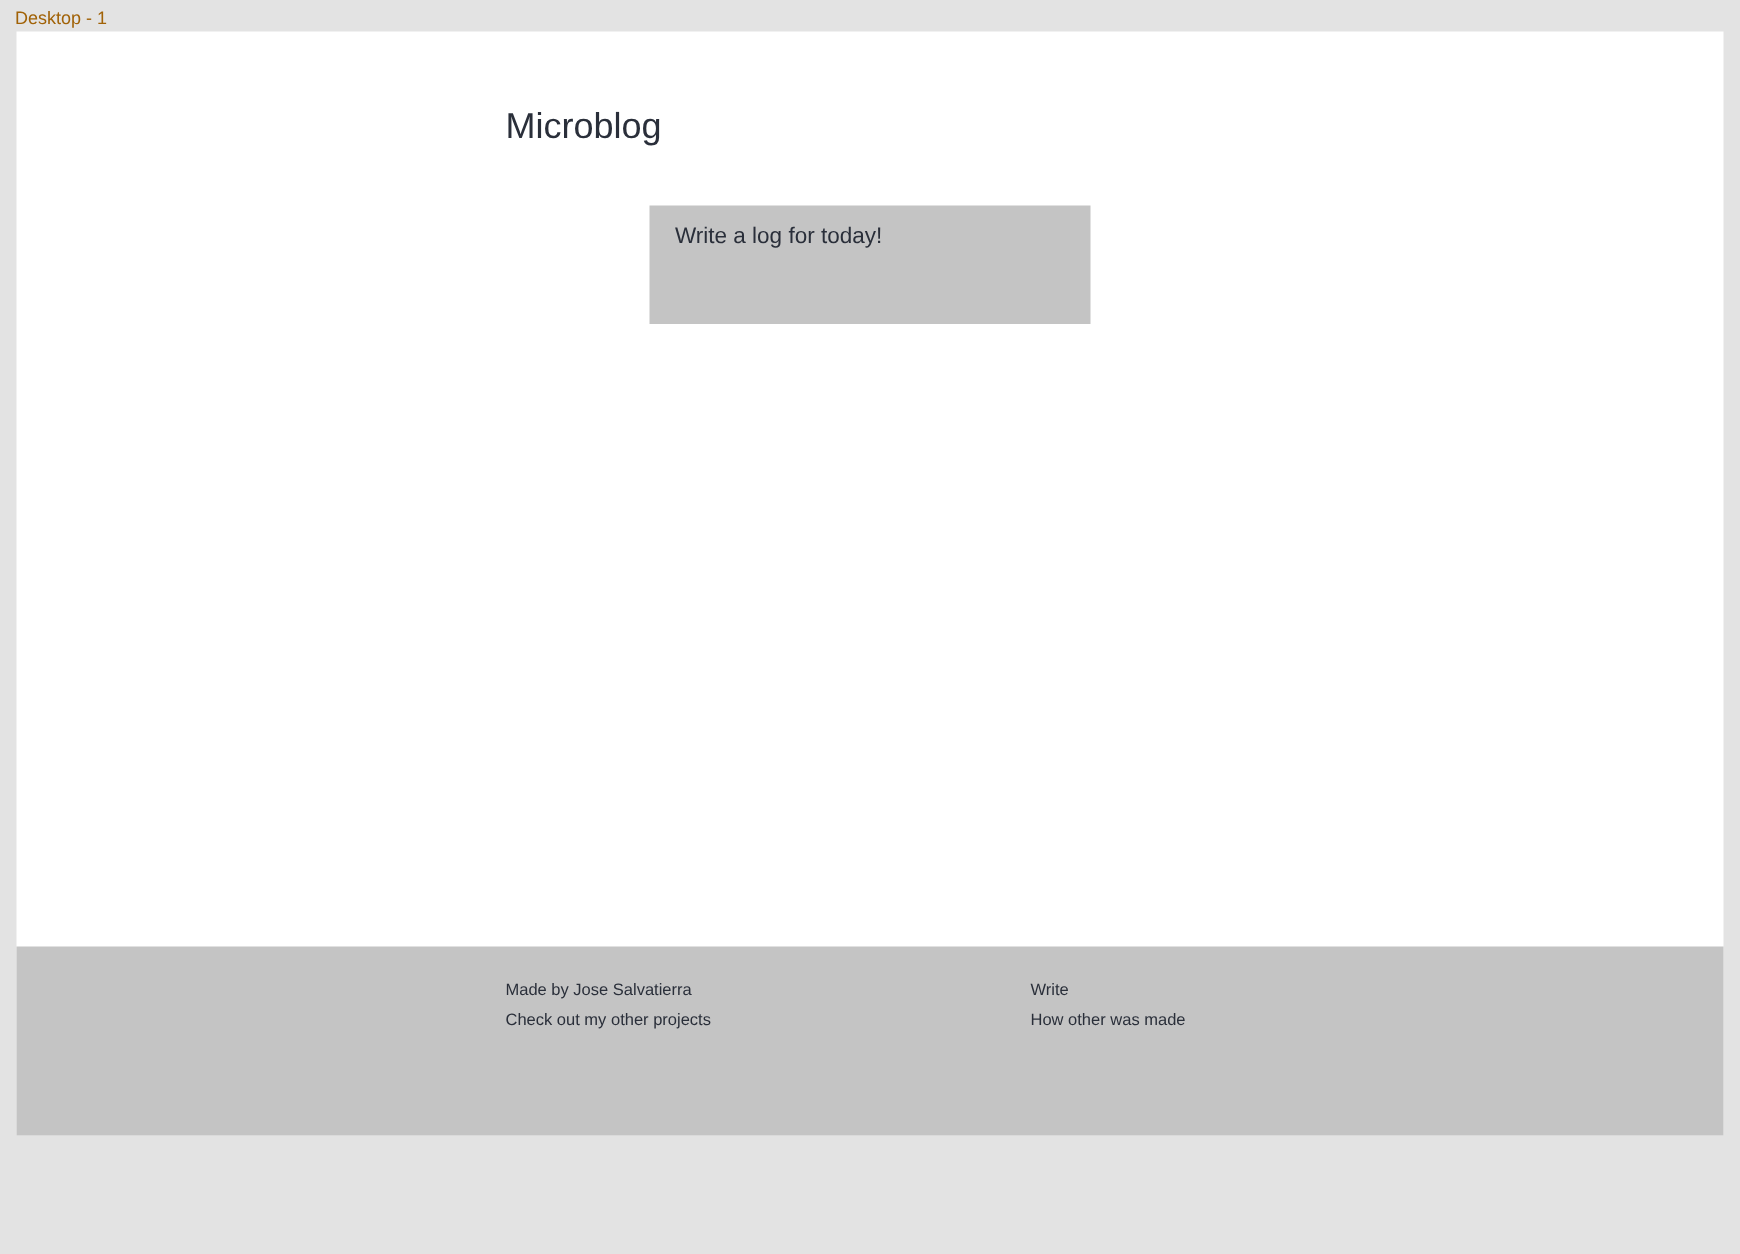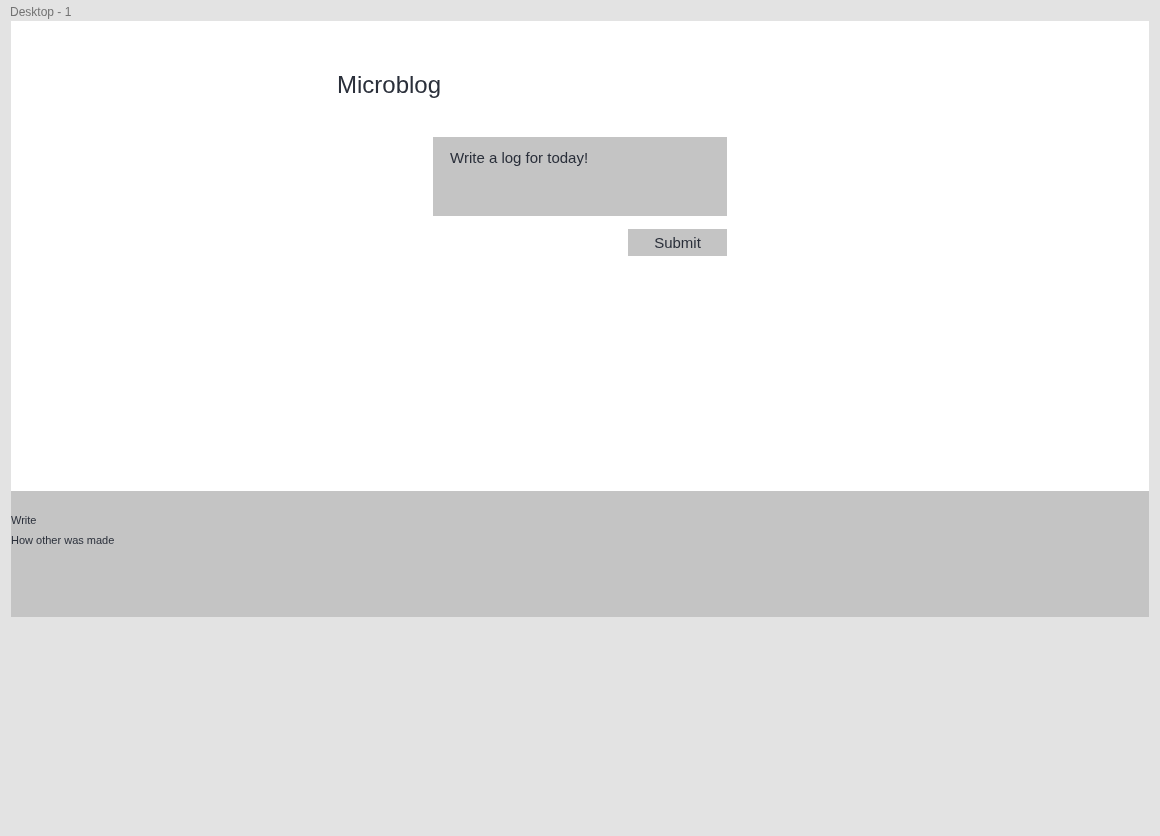--- a/index.html
+++ b/index.html
@@ -8,29 +8,29 @@
       box-sizing: border-box;
     }
     body {
       font-family: 'Segoe UI', Tahoma, Geneva, Verdana, sans-serif;
       background-color: #e3e3e3;
       width: 1160px;
       height: 836px;
       overflow: hidden;
     }
     .frame-label {
-      color: #737373;
+      color: #a16207;
       font-size: 12px;
       padding: 5px 10px;
       height: 21px;
     }
     .canvas {
       background-color: #ffffff;
       margin: 0 11px 7px 11px;
-      height: 596px;
+      height: 736px;
       position: relative;
       display: flex;
       flex-direction: column;
     }
     .main-content {
       flex: 1;
       padding: 50px 0 0 0;
     }
     .page-title {
       font-size: 24px;
@@ -98,25 +98,26 @@
 <body>
 
 <div class="frame-label">Desktop - 1</div>
 
 <div class="canvas">
   <div class="main-content">
     <h1 class="page-title">Microblog</h1>
 
     <div class="form-area">
       <textarea class="log-input" placeholder="Write a log for today!" style=""></textarea>
-      <div class="submit-row">
-        <button class="submit-btn">Submit</button>
-      </div>
     </div>
   </div>
 
   <div class="footer">
+    <div class="footer-col-left">
+      <div class="footer-item">Made by Jose Salvatierra</div>
+      <div class="footer-item">Check out my other projects</div>
+    </div>
     <div class="footer-col-right">
       <div class="footer-item">Write</div>
       <div class="footer-item">How other was made</div>
     </div>
   </div>
 </div>
 
 </body></html>

